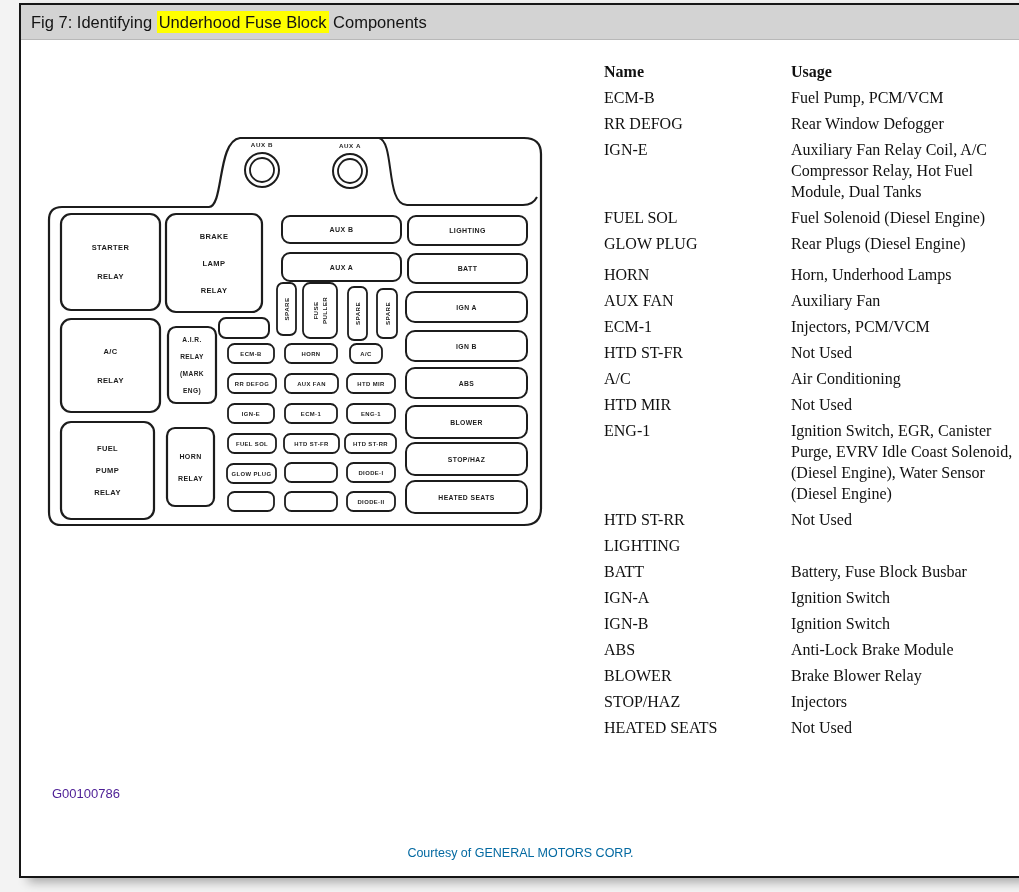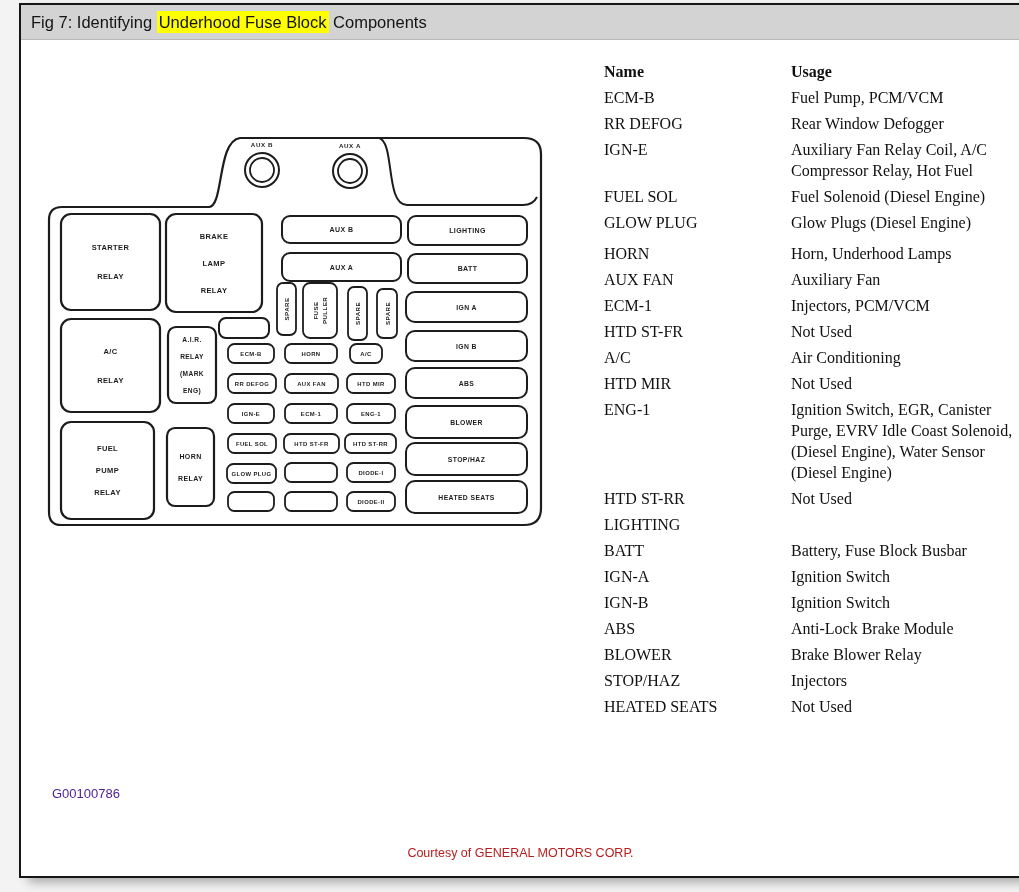--- a/index.html
+++ b/index.html
@@ -15,21 +15,21 @@
   #diagram-svg{position:absolute;left:23px;top:90px;}
   .fuse-table{position:absolute;left:583px;top:21px;font-family:"Liberation Serif",serif;
               font-size:16px;color:#101010;}
   .frow{display:flex;margin-bottom:5px;}
   .frow.gap{margin-top:10px;}
   .frow.header .fname,.frow.header .fusage{font-weight:bold;}
   .fname{flex:0 0 147px;width:147px;line-height:21px;}
   .fusage{line-height:21px;max-width:270px;margin-left:40px;}
   .figure-id{position:absolute;left:31px;top:746px;font-size:13px;color:#4c1d95;}
   .courtesy{position:absolute;left:0;right:0;top:806px;text-align:center;
-            font-size:12.5px;color:#b91c1c;}
+            font-size:12.5px;color:#0369a1;}
 </style>
 </head>
 <body>
 
 <div class="stage">
   <div class="window">
     <div class="titlebar">
       <span class="title-text"><span>Fig 7: Identifying </span><span class="hl">Underhood Fuse Block</span><span> Components</span></span>
     </div>
     <div class="content">
@@ -228,32 +228,33 @@
               <div class="fname">RR DEFOG</div>
               <div class="fusage">
                 <div>Rear Window Defogger</div>
               </div>
             </div>
             <div class="frow">
               <div class="fname">IGN-E</div>
               <div class="fusage">
                 <div>Auxiliary Fan Relay Coil, A/C</div>
                 <div>Compressor Relay, Hot Fuel</div>
+                <div>Module, Dual Tanks</div>
               </div>
             </div>
             <div class="frow">
               <div class="fname">FUEL SOL</div>
               <div class="fusage">
                 <div>Fuel Solenoid (Diesel Engine)</div>
               </div>
             </div>
             <div class="frow">
               <div class="fname">GLOW PLUG</div>
               <div class="fusage">
-                <div>Glow Plugs (Diesel Engine)</div>
+                <div>Rear Plugs (Diesel Engine)</div>
               </div>
             </div>
             <div class="frow gap">
               <div class="fname">HORN</div>
               <div class="fusage">
                 <div>Horn, Underhood Lamps</div>
               </div>
             </div>
             <div class="frow">
               <div class="fname">AUX FAN</div>

